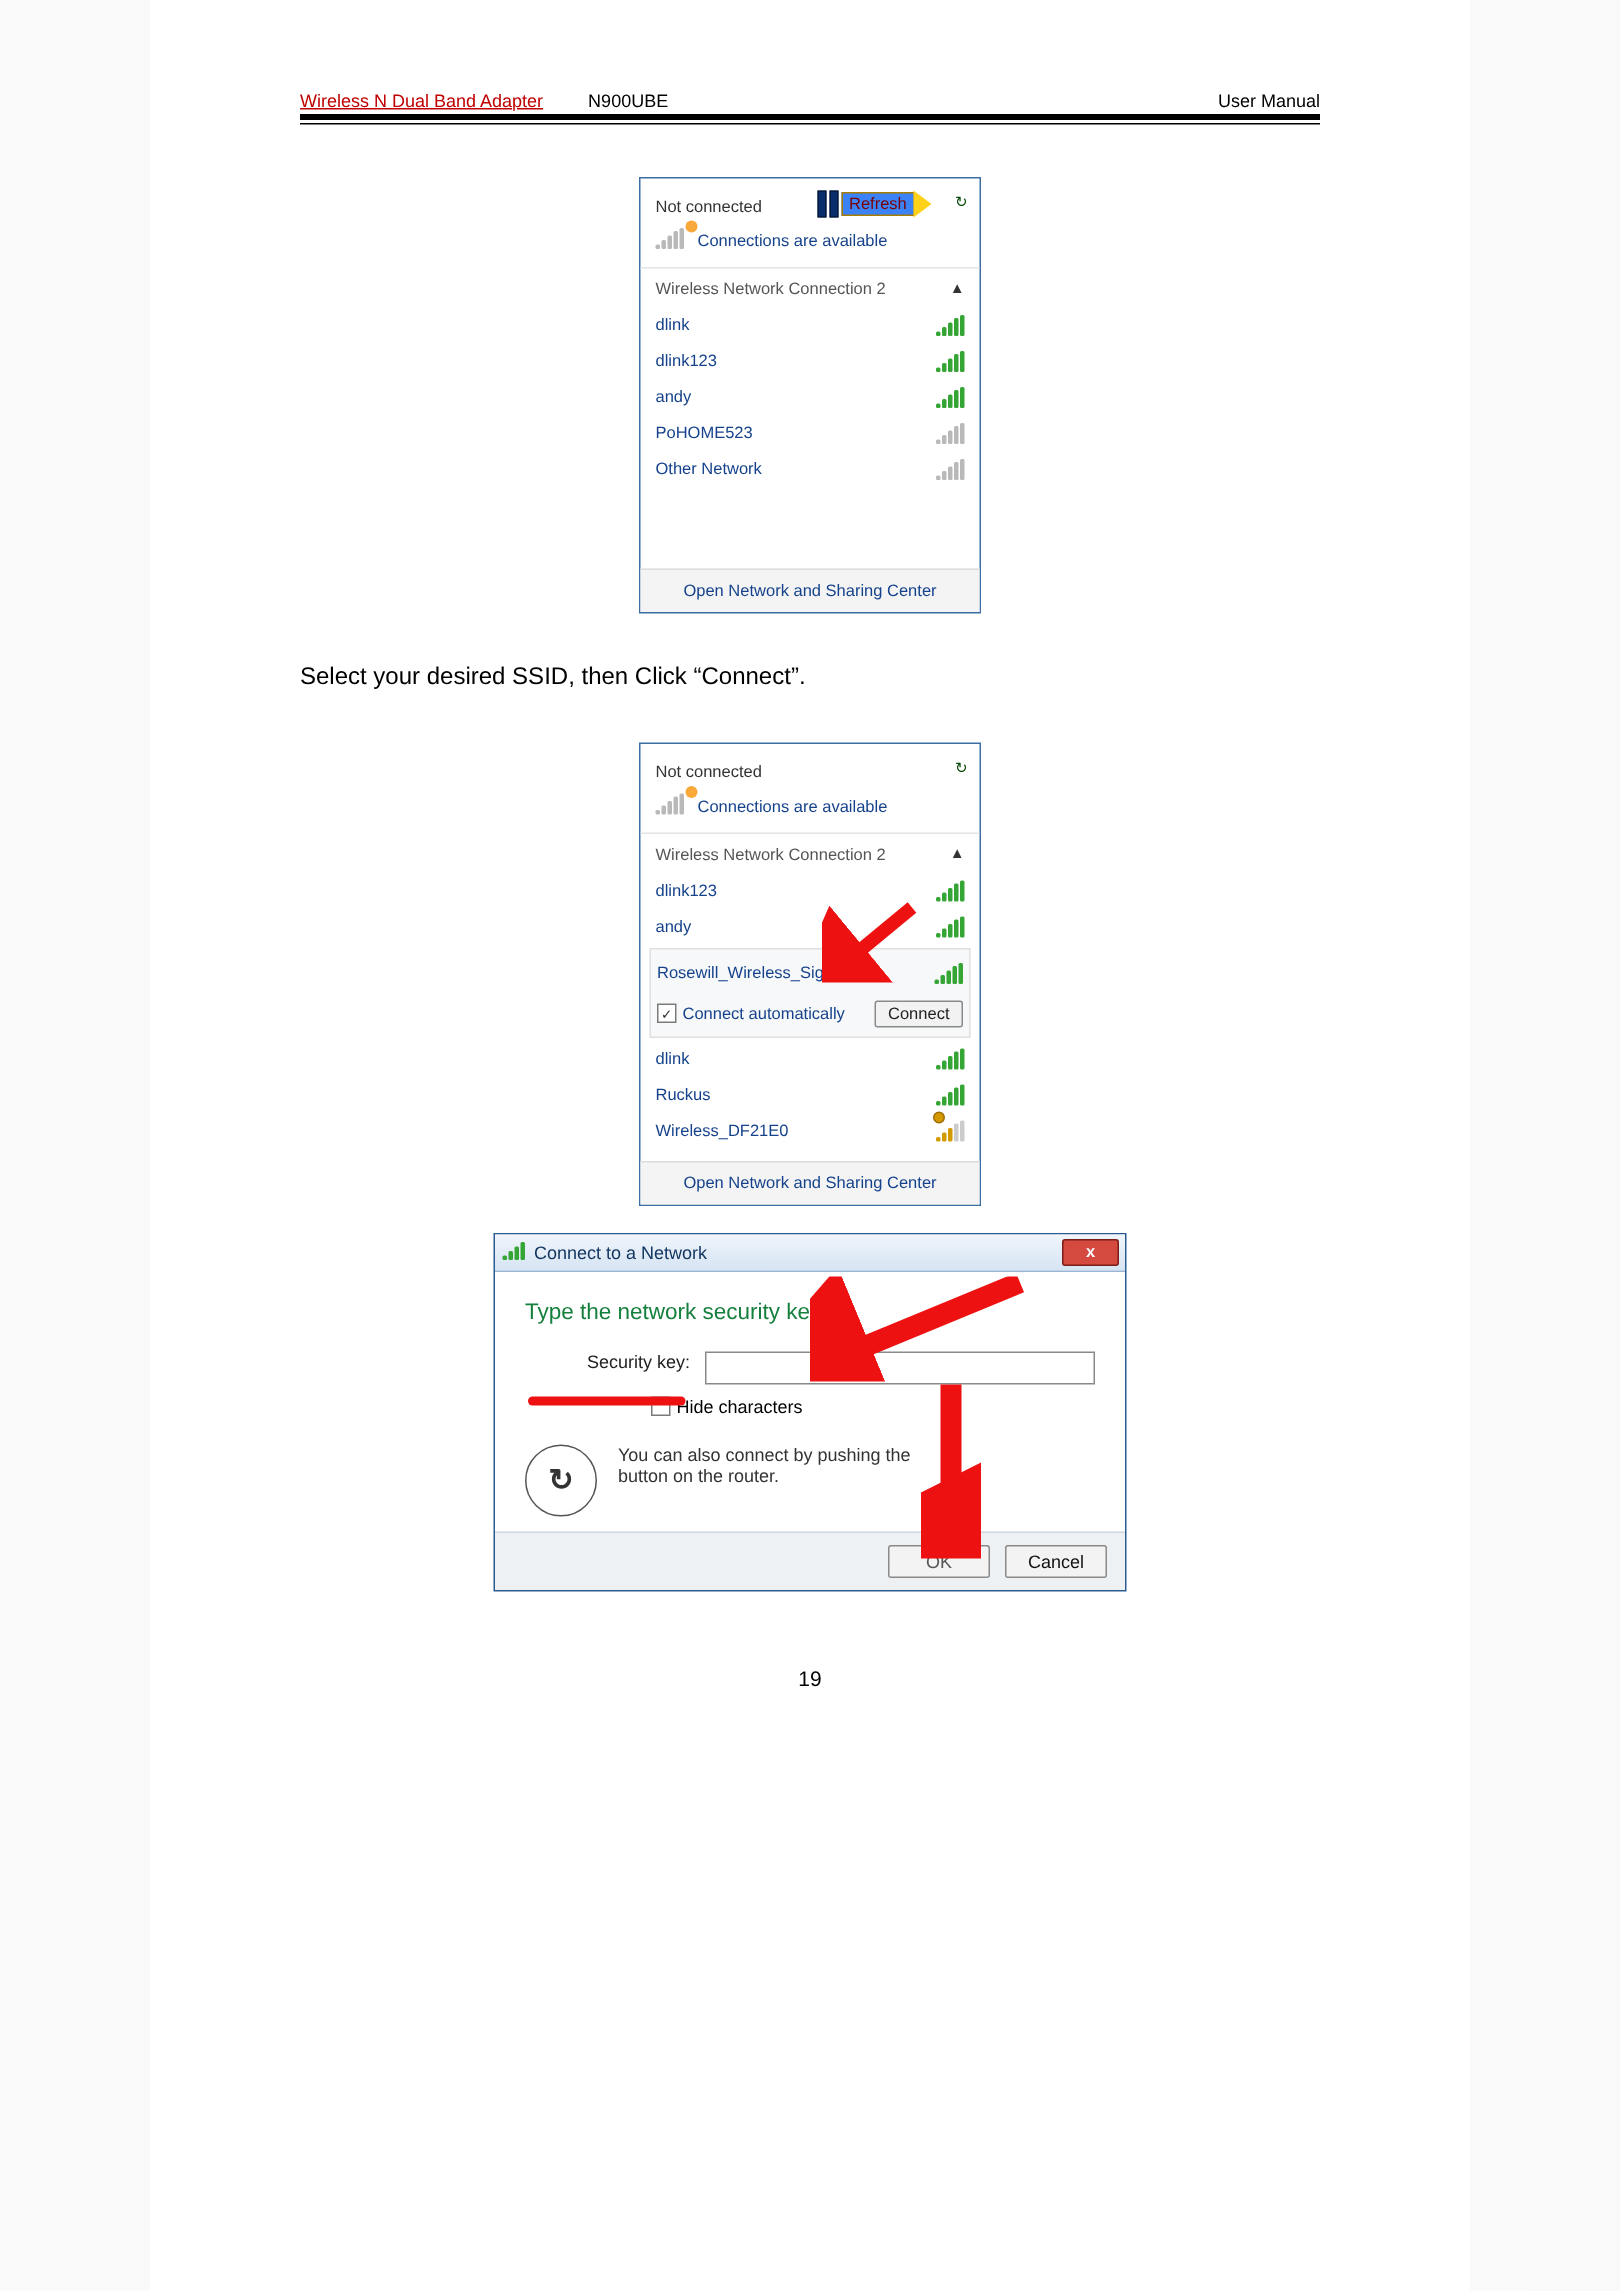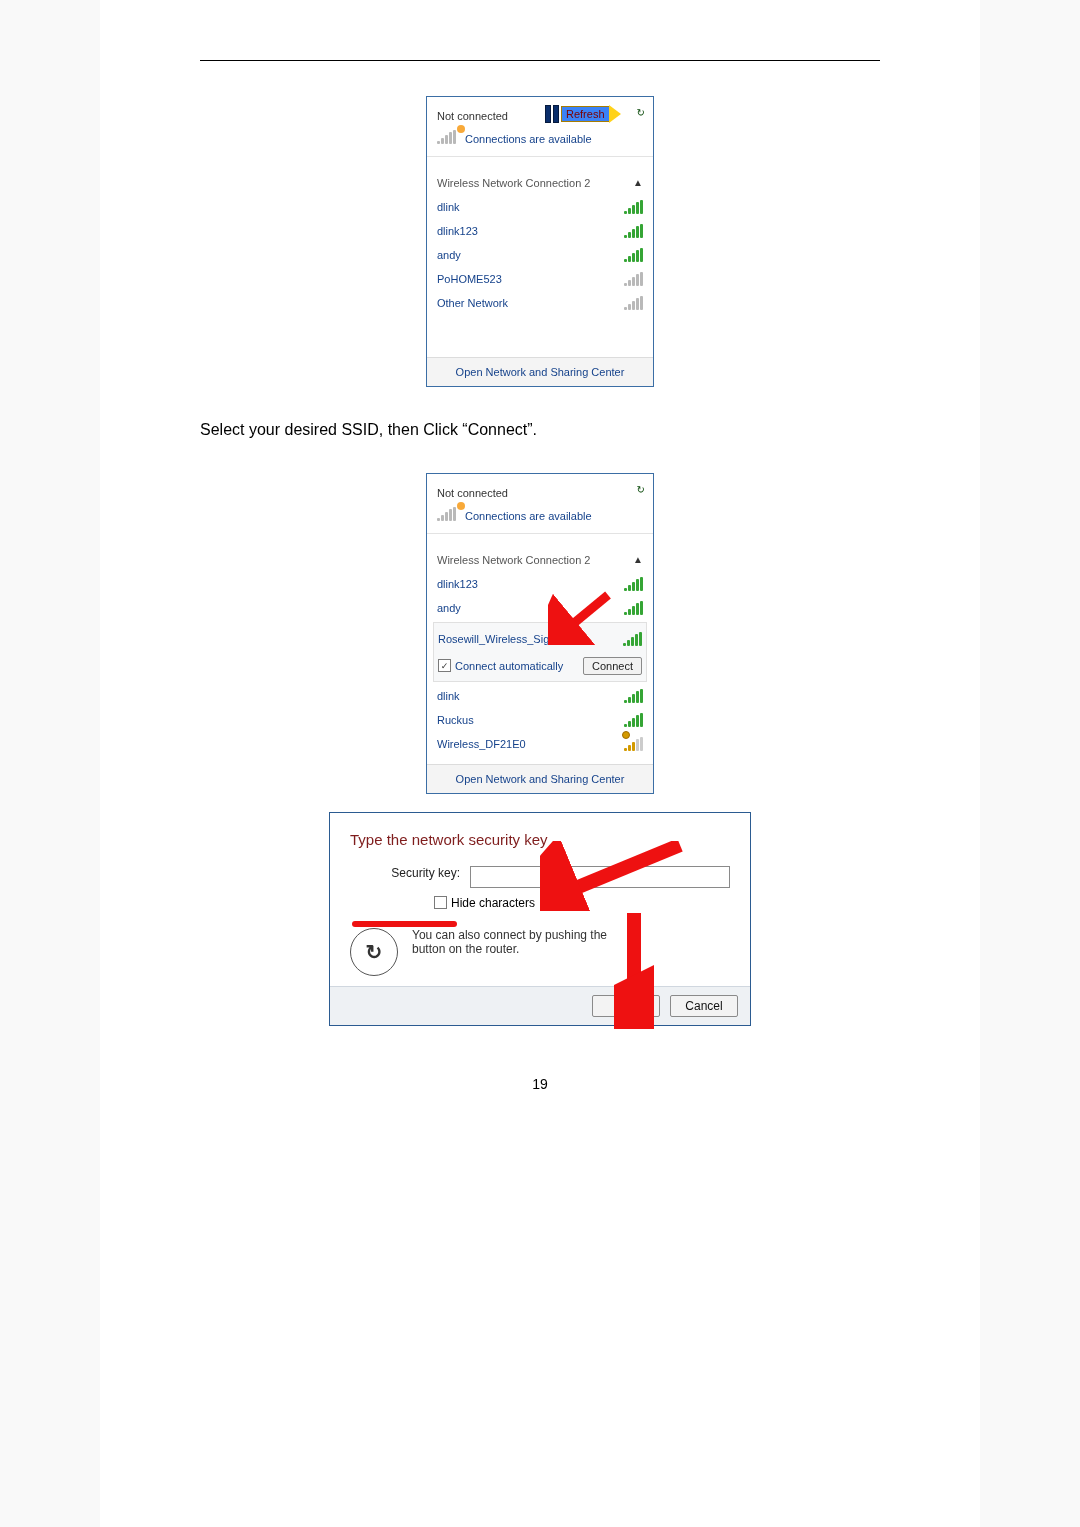--- a/index.html
+++ b/index.html
@@ -19,21 +19,21 @@
   .fly-row{display:flex;align-items:center;margin:3px 0}
   .fly-title{color:#333}
   .avail{display:flex;align-items:center;margin-top:8px}
   .big-icon{width:22px;height:18px;display:inline-block;margin-right:6px;position:relative}
   .sig-bars{display:inline-flex;align-items:flex-end;gap:1px;height:14px}
   .sig-bars span{width:3px;background:#35a535;border-radius:1px}
   .sig-bars.grey span{background:#b9b9b9}
   .b1{height:3px}.b2{height:6px}.b3{height:9px}.b4{height:12px}.b5{height:14px}
   .sun{position:absolute;right:-6px;top:-5px;width:8px;height:8px;border-radius:50%;background:#f8a939}
   .fly-list{padding:4px 10px 6px 10px;min-height:190px}
-  .list-hdr{display:flex;justify-content:space-between;color:#555;margin:16px 0 6px 0}
+  .list-hdr{display:flex;justify-content:space-between;color:#555;margin:4px 0 6px 0}
   .chev{font-size:10px;color:#333}
   .net-item{display:flex;justify-content:space-between;align-items:center;padding:5px 0}
   .fly-foot{border-top:1px solid #dcdcdc;background:#f4f4f4;text-align:center;padding:8px 4px}
   .fly-foot a{color:#15428b;text-decoration:none}
   .refresh-badge{position:absolute;top:8px;left:118px;display:flex;align-items:center}
   .refresh-bars{display:flex;gap:2px;margin-right:2px}
   .refresh-bars span{display:block;width:4px;height:16px;background:#0a2e6b;border:1px solid #061a3d}
   .refresh-lbl{background:#3b82f6;border:1px solid #a77c00;color:#7a0000;font-size:11px;padding:1px 4px}
   .refresh-arrow{width:0;height:0;border-top:9px solid transparent;border-bottom:9px solid transparent;border-left:12px solid #ffd21a;margin-left:-1px;position:relative}
   .arrow-dot{position:absolute;top:4px;right:6px;font-size:10px;color:#0a4a0a}
@@ -43,37 +43,44 @@
   .btn{margin-left:auto;background:#f2f2f2;border:1px solid #8a8a8a;border-radius:2px;font-size:11px;padding:2px 8px;color:#222}
   .red-arrow{position:absolute}
   .red-arrow svg{display:block}
   
   .dlg{width:420px;border:1px solid #2b5b91;background:#fff;font-size:12px;position:relative}
   .dlg-title{background:linear-gradient(#f0f5fb,#d6e4f3);border-bottom:1px solid #9bb6d4;display:flex;align-items:center;padding:3px 4px}
   .dlg-title-icon{width:16px;height:16px;display:inline-flex;align-items:center;justify-content:center;margin-right:6px}
   .dlg-title-txt{color:#10345e}
   .dlg-close{margin-left:auto;width:36px;height:16px;background:#d44a3f;border:1px solid #7a1e16;border-radius:2px;color:#fff;display:flex;align-items:center;justify-content:center;font-size:11px;font-weight:bold}
   .dlg-body{padding:18px 20px 10px 20px}
-  .dlg-h{color:#7f1d1d;font-size:15px;margin-bottom:18px}
+  .dlg-h{color:#15803d;font-size:15px;margin-bottom:18px}
   .form-row{display:flex;align-items:flex-start;margin-bottom:8px}
   .form-lbl{width:110px;text-align:right;padding-right:10px;color:#222}
   .txt-in{flex:1;height:22px;border:1px solid #8a8a8a;background:#fff;box-sizing:border-box;padding:2px 4px}
   .hint-row{display:flex;align-items:flex-start;margin-top:18px;color:#333}
   .wps-icon{width:46px;height:46px;border:1px solid #555;border-radius:50%;display:flex;align-items:center;justify-content:center;margin-right:14px;font-weight:bold;font-size:20px;color:#333}
   .dlg-btns{background:#eef1f4;border-top:1px solid #d0d7df;padding:8px 12px;display:flex;justify-content:flex-end;gap:10px}
   .dlg-btn{min-width:68px;padding:3px 10px;border:1px solid #8a8a8a;background:#f3f3f3;border-radius:2px;color:#555;font-size:12px}
   .dlg-btn.active{color:#111}
   .big-red-arrow svg{display:block}
   .red-underline{height:6px;background:#e11;border-radius:3px}
 </style>
 </head>
 <body>
 
 <div class="page">
 
+  <div class="doc-hdr">
+    <div class="doc-hdr-line">
+      <span class="doc-hdr-left">Wireless N Dual Band Adapter</span>
+      <span class="doc-hdr-mid">N900UBE</span>
+      <span class="doc-hdr-right">User Manual</span>
+    </div>
+  </div>
   <div class="doc-hdr-thin"></div>
 
   <div class="centered">
     <div class="flyout">
       <div class="refresh-badge">
         <span class="refresh-bars">
             <span></span>
             <span></span>
           </span>
         <span class="refresh-lbl">Refresh</span>
@@ -272,20 +279,32 @@
             </div>
           </div>
       </div>
       <div class="fly-foot"><a href="#">Open Network and Sharing Center</a></div>
     </div>
   </div>
 
 
   <div class="centered">
     <div class="dlg" style="position:relative">
+      <div class="dlg-title">
+        <span class="dlg-title-icon">
+          <span class="sig-bars" style="height:10px">
+              <span class="b1"></span>
+              <span class="b2"></span>
+              <span class="b3"></span>
+              <span class="b4"></span>
+            </span>
+        </span>
+        <span class="dlg-title-txt">Connect to a Network</span>
+        <span class="dlg-close">x</span>
+      </div>
       <div class="dlg-body">
         <div class="dlg-h">Type the network security key</div>
         <div class="form-row">
           <span class="form-lbl">Security key:</span>
           <input class="txt-in" type="text" style="">
 
           <div class="big-red-arrow" style="position:absolute;left:210px;top:28px">
             <svg width="150" height="70">
                 <defs>
                   <marker id="ah2" markerWidth="8" markerHeight="8" refX="2" refY="4" orient="auto">

